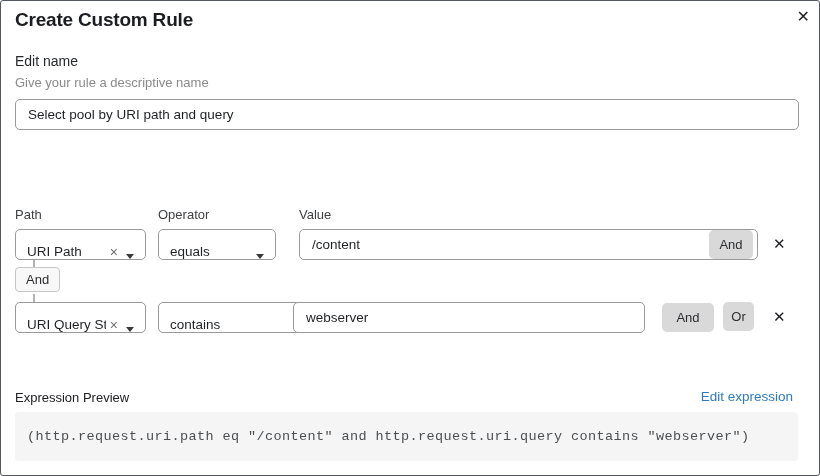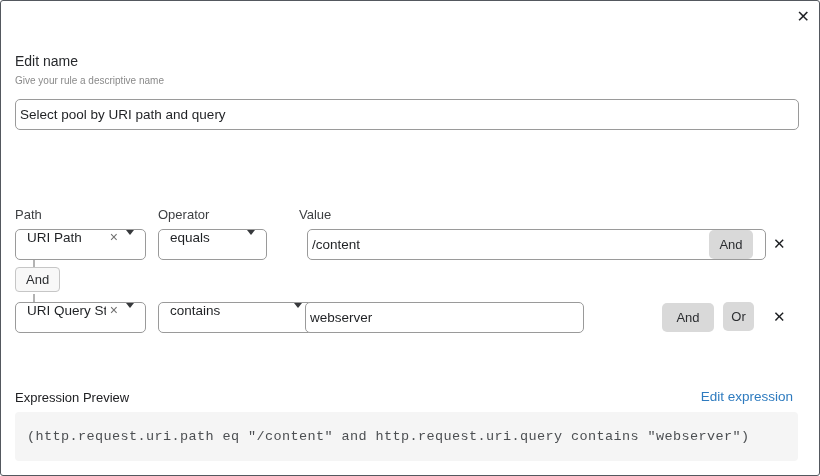--- a/index.html
+++ b/index.html
@@ -18,33 +18,33 @@
   .dialog-title{
     left:14px;top:8px;
     font-size:19px;font-weight:700;color:#1b1d20;letter-spacing:-0.2px;
   }
   .close-btn{
     right:9px;top:6px;
     font-size:16px;font-weight:700;color:#212327;
     cursor:pointer;line-height:20px;
   }
   .field-label{font-size:14px;color:#27292c;}
-  .helper-text{font-size:10px;color:#8a8a8a;}
+  .helper-text{font-size:13px;color:#8a8a8a;}
   .text-input{
     height:31px;border:1px solid #9a9a9a;border-radius:5px;
-    padding:0 4px;font-size:13.5px;color:#1f2124;
+    padding:0 12px;font-size:13.5px;color:#1f2124;
     font-family:"Liberation Sans","DejaVu Sans",sans-serif;
     background:#fff;outline:none;width:100%;
   }
   .section-heading{font-size:15px;font-weight:700;color:#1b1d20;}
   .col-label{font-size:13px;color:#3d3f42;}
   .row{left:0;top:0;width:820px;height:31px;}
   .select{
     height:31px;border:1px solid #9a9a9a;border-radius:5px;background:#fff;
-    display:flex;align-items:flex-start;padding:0 11px;cursor:pointer;
+    display:flex;align-items:flex-end;padding:0 11px;cursor:pointer;
   }
   .select .sel-text{
     flex:1;font-size:13.5px;color:#1f2124;
     white-space:nowrap;overflow:hidden;
   }
   .clear-x{
     font-size:14px;color:#6f6f6f;margin:0 8px 0 4px;line-height:14px;cursor:pointer;
   }
   .chevron{
     width:0;height:0;flex:none;
@@ -76,65 +76,66 @@
   .code-text{
     font-family:"Liberation Mono","DejaVu Sans Mono",monospace;
     font-size:13.5px;color:#4c4f52;letter-spacing:0.4px;white-space:nowrap;
   }
 </style>
 </head>
 <body>
 
 <div class="dialog">
 
+  <div class="abs dialog-title">Create Custom Rule</div>
   <div class="abs close-btn">✕</div>
 
   <div class="abs field-label" style="left:14px;top:52px;">Edit name</div>
   <div class="abs helper-text" style="left:14px;top:74px;">Give your rule a descriptive name</div>
   <div class="abs" style="left:14px;top:98px;width:784px;">
     <input class="text-input" type="text" value="Select pool by URI path and query" style="">
   </div>
 
 
   <div class="abs col-label" style="left:14px;top:206px;">Path</div>
   <div class="abs col-label" style="left:157px;top:206px;">Operator</div>
   <div class="abs col-label" style="left:298px;top:206px;text-align:right;">Value</div>
 
   <div class="abs row" style="top:228px;">
     <div class="abs select" style="left:14px;width:131px;">
       <span class="sel-text">URI Path</span>
       <span class="clear-x">×</span>
       <span class="chevron"></span>
     </div>
-    <div class="abs select" style="left:157px;width:109px;">
+    <div class="abs select" style="left:157px;width:118px;">
       <span class="sel-text">equals</span>
       <span class="chevron"></span>
     </div>
-    <div class="abs" style="left:306px;width:459px;">
+    <div class="abs" style="left:298px;width:459px;">
       <input class="text-input" type="text" value="/content" style="">
     </div>
     <button class="abs gray-btn" style="left:708px;top:1px;width:44px;">And</button>
     <span class="abs remove-x" style="left:772px;top:6px;">✕</span>
   </div>
 
   <div class="abs connector-line" style="top:259px;height:8px;"></div>
   <div class="abs connector-badge">And</div>
   <div class="abs connector-line" style="top:293px;height:8px;"></div>
 
   <div class="abs row" style="top:301px;">
     <div class="abs select" style="left:14px;width:131px;">
       <span class="sel-text">URI Query St...</span>
       <span class="clear-x">×</span>
       <span class="chevron"></span>
     </div>
     <div class="abs select" style="left:157px;width:156px;">
       <span class="sel-text">contains</span>
       <span class="chevron"></span>
     </div>
-    <div class="abs" style="left:304px;width:279px;text-decoration:underline;">
+    <div class="abs" style="left:292px;width:352px;text-decoration:underline;">
       <input class="text-input" type="text" value="webserver" style="">
     </div>
     <button class="abs gray-btn" style="left:661px;top:1px;width:52px;">And</button>
     <button class="abs gray-btn" style="left:722px;top:0;width:31px;">Or</button>
     <span class="abs remove-x" style="left:772px;top:6px;">✕</span>
   </div>
 
   <div class="abs expr-label" style="left:14px;top:389px;">Expression Preview</div>
   <div class="abs expr-link" style="right:26px;top:388px;">Edit expression</div>
   <div class="abs code-block">

